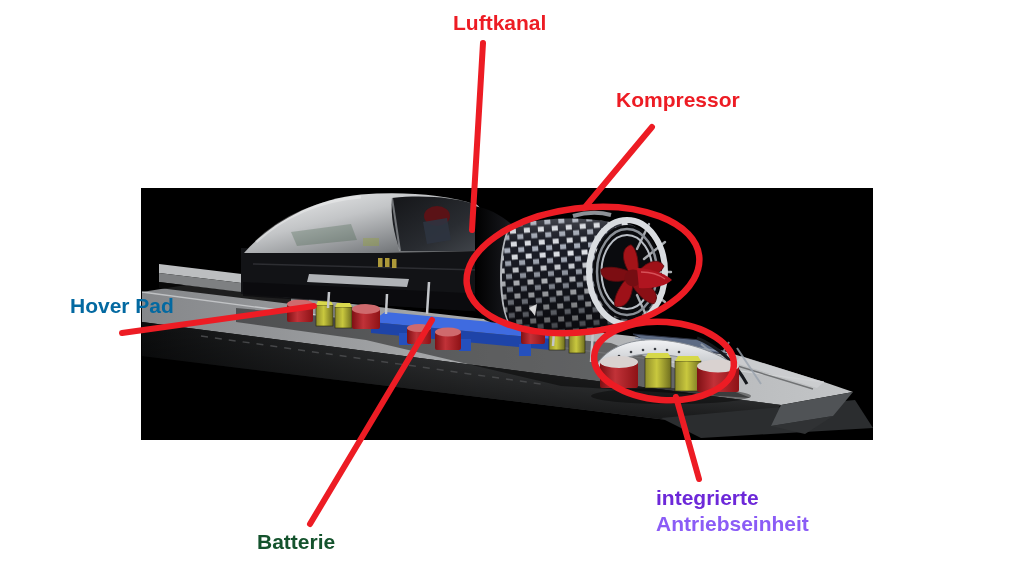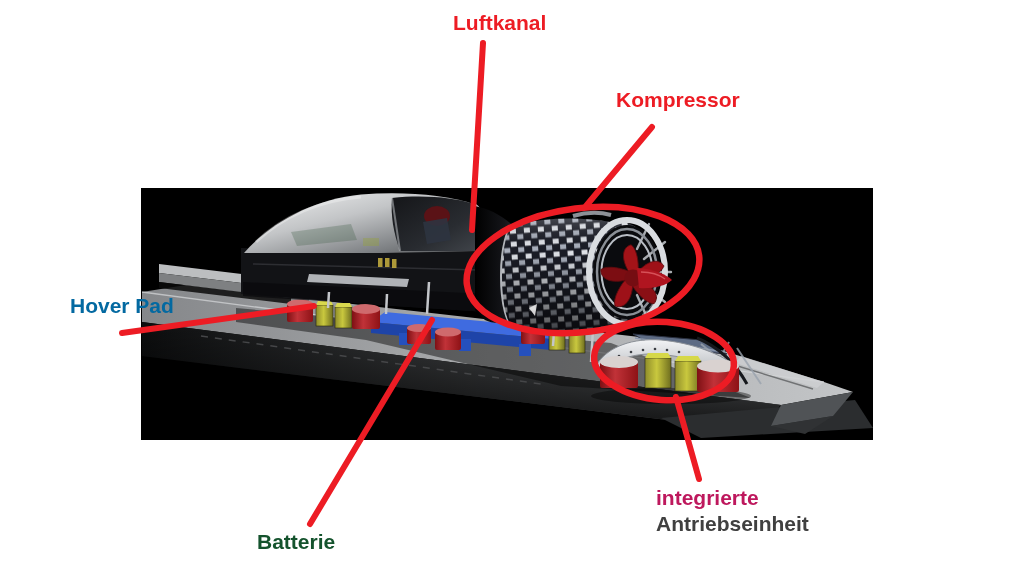--- a/index.html
+++ b/index.html
@@ -261,17 +261,17 @@
 
   <div class="label" style="left: 453px; top: 10px; color: rgb(237, 28, 36);">Luftkanal</div>
 
   <div class="label" style="left: 616px; top: 87px; color: rgb(237, 28, 36);">Kompressor</div>
 
   <div class="label" style="left: 26px; top: 293px; color: #0369a1; margin-left: 44px;">Hover Pad</div>
 
   <div class="label" style="left: 257px; top: 529px; color: #14532d;">Batterie</div>
 
   <div class="label" style="left:656px;top:485px;">
-    <div style="color: #be185d;">integrierte</div>
-    <div style="color: #404040;">Antriebseinheit</div>
+    <div style="color: #6d28d9;">integrierte</div>
+    <div style="color: #8b5cf6;">Antriebseinheit</div>
   </div>
 
 </div>
 
 </body></html>

